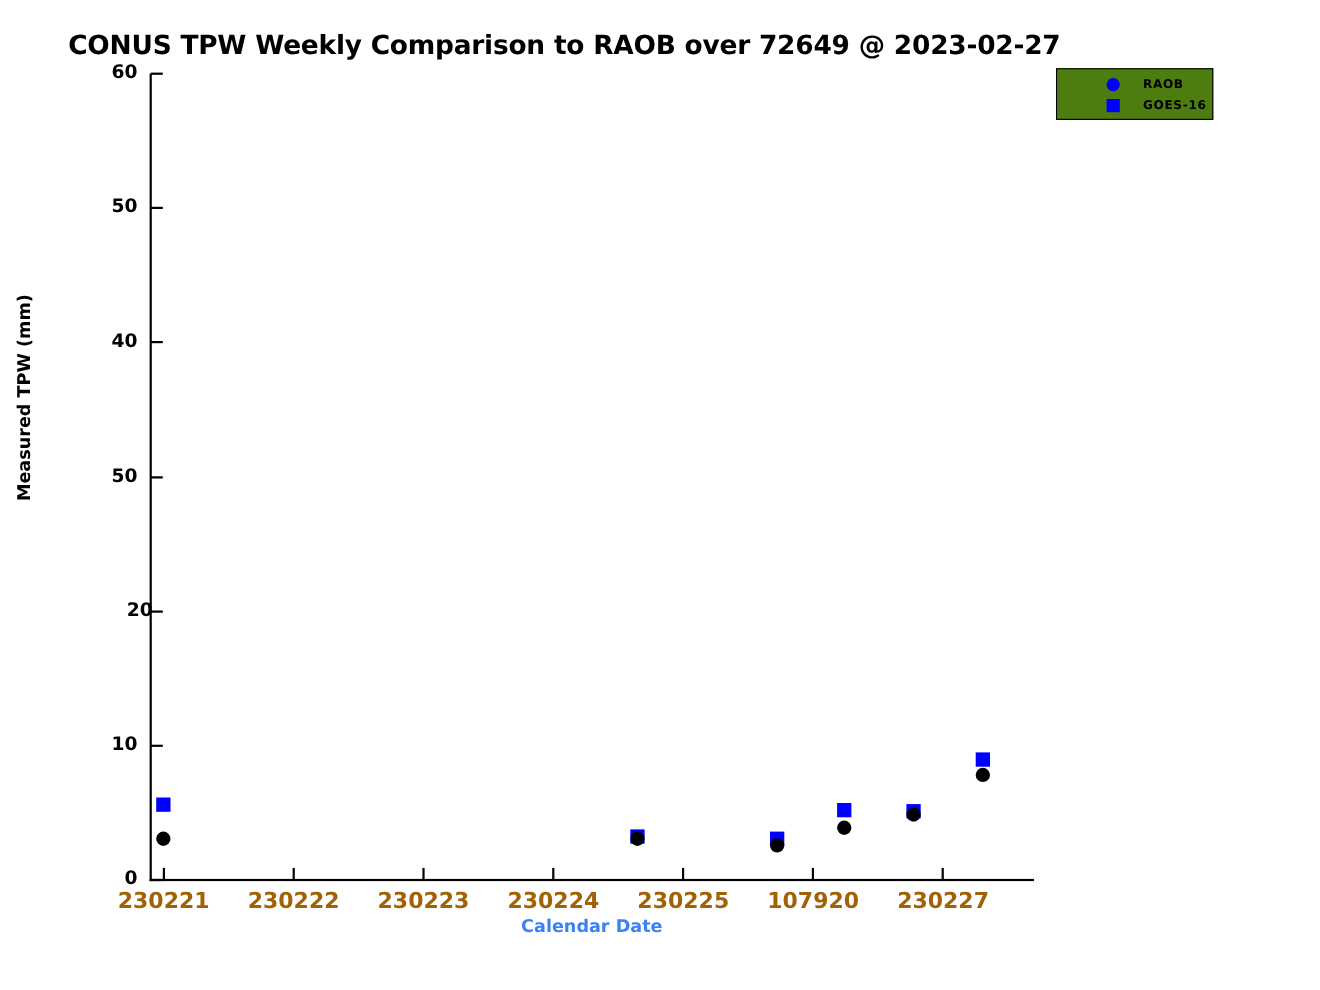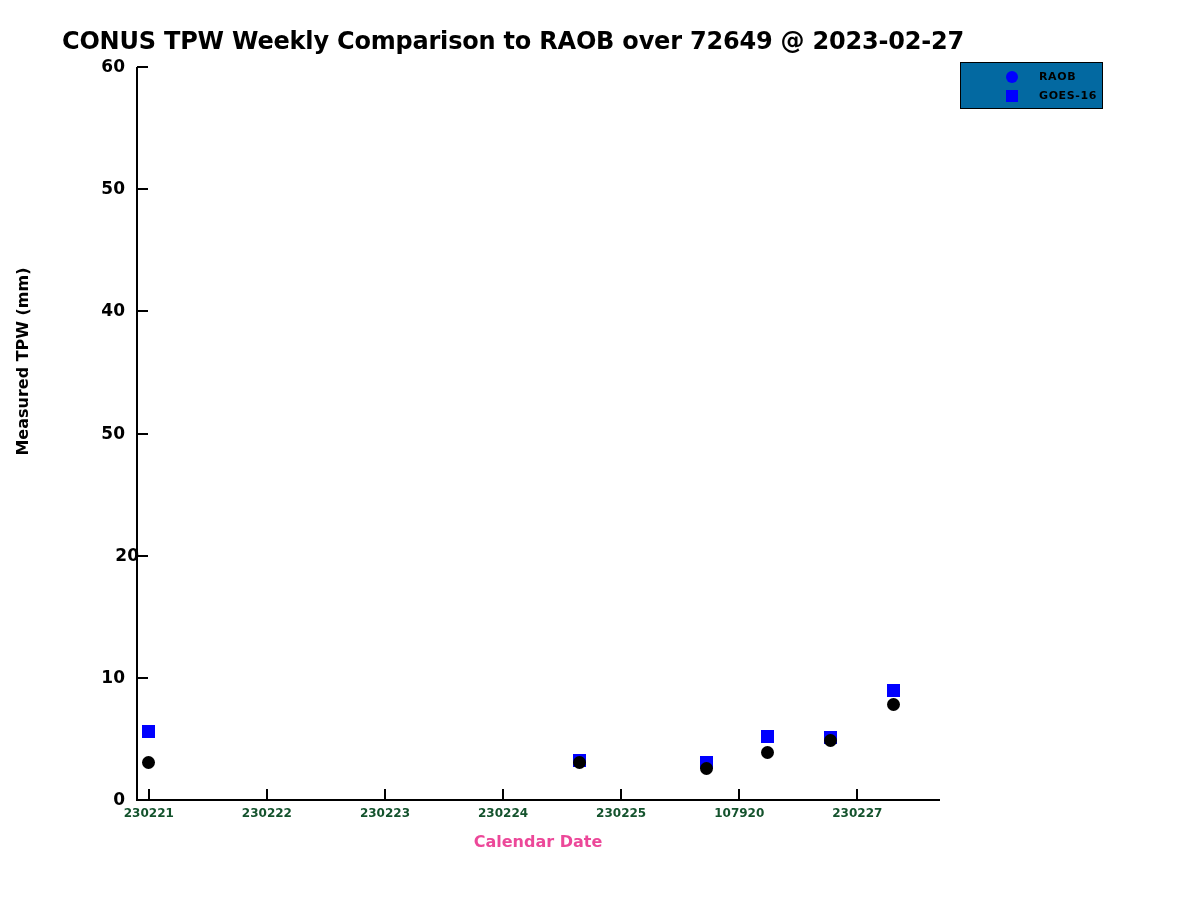--- a/index.html
+++ b/index.html
@@ -75,33 +75,33 @@
     width: 2px;
     height: 11px;
     background: #000000;
   }
   .xtick-label {
     position: absolute;
     top: 806px;
     width: 120px;
     margin-left: -60px;
     text-align: center;
-    font-size: 12px;
-    font-weight: bold;
-    color: #14532d;
+    font-size: 20px;
+    font-weight: bold;
+    color: #a16207;
   }
   #xlabel {
     position: absolute;
     left: 0;
     top: 832px;
     width: 1076px;
     text-align: center;
     font-size: 16px;
     font-weight: bold;
-    color: #ec4899;
+    color: #3b82f6;
   }
   #ylabel {
     position: absolute;
     left: -128px;
     top: 352px;
     width: 300px;
     text-align: center;
     font-size: 16px;
     font-weight: bold;
     color: #000000;
@@ -127,21 +127,21 @@
     margin-top: -6.5px;
   }
   
   #legend {
     position: absolute;
     left: 960px;
     top: 62px;
     width: 143px;
     height: 47px;
     border: 1.5px solid #000000;
-    background: #0369a1;
+    background: #4d7c0f;
     box-sizing: border-box;
   }
   .legend-row {
     position: absolute;
     left: 0;
     width: 100%;
     height: 20px;
   }
   .legend-marker-wrap {
     position: absolute;

